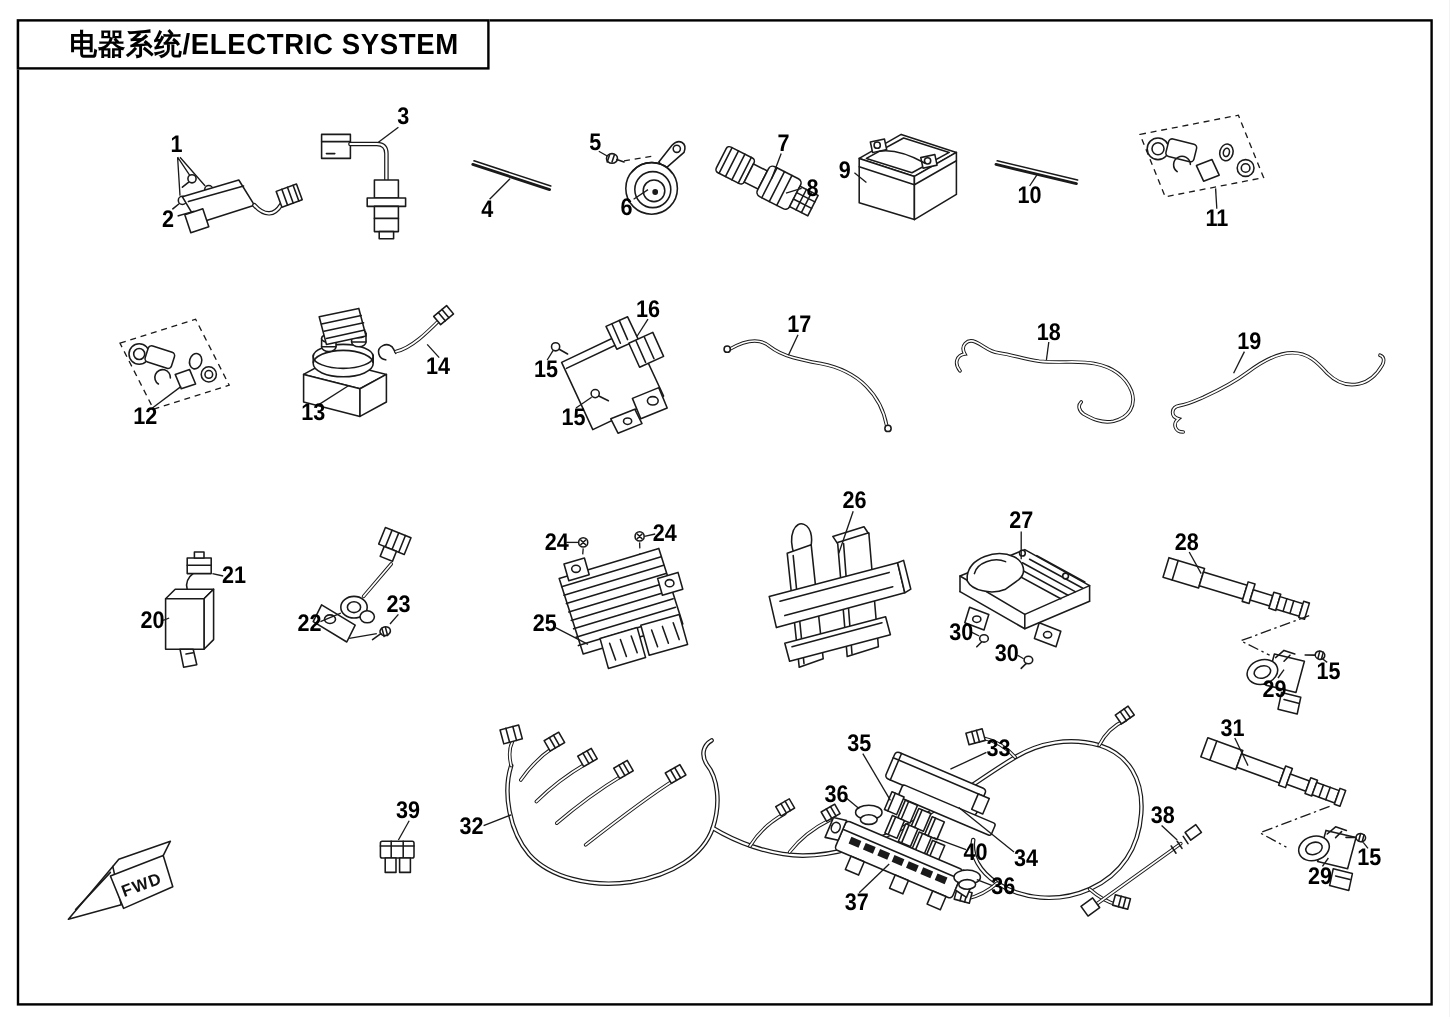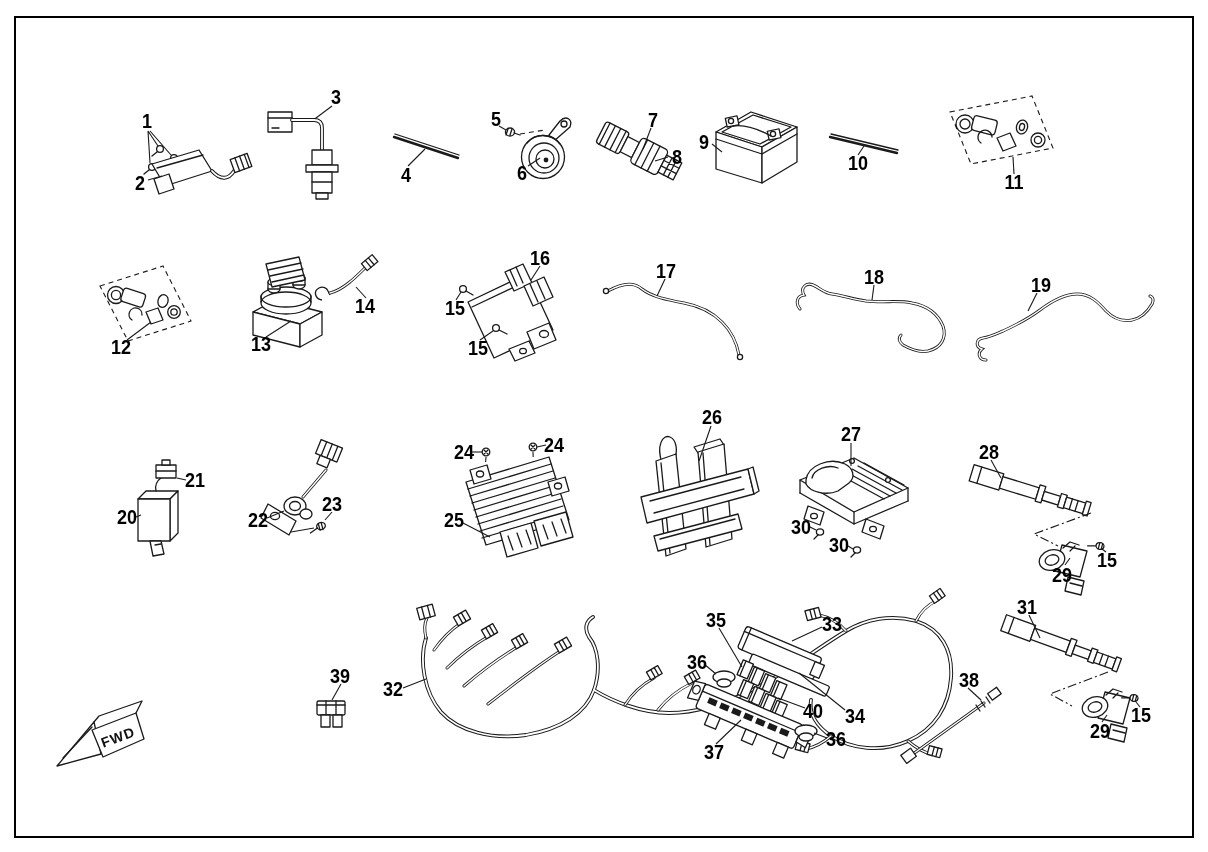--- a/index.html
+++ b/index.html
@@ -37,20 +37,23 @@
   .lead{stroke:#1a1a1a;stroke-width:1.1;fill:none;}
   .dash{stroke:#1a1a1a;stroke-width:1.1;fill:none;stroke-dasharray:5 4;}
   .dashdot{stroke:#1a1a1a;stroke-width:1.1;fill:none;stroke-dasharray:9 3 2 3;}
   .fill{fill:#1a1a1a;stroke:none;}
 </style>
 </head>
 <body>
 
 <div class="page">
   <div class="outer-border"></div>
+  <div class="title-box">
+    <span>电器系统/ELECTRIC SYSTEM</span>
+  </div>
 
   <svg class="diagram" width="1208" height="852" viewBox="0 0 1208 852">
 
     <g>
       <path class="lead" d="M148,131 L158,146 M148,131 L150,163 M150,131 L171,155"></path>
       <g class="lnw">
           <circle cx="160" cy="149" r="3.4"></circle>
           <path d="M157,152 l-5,4" class="ln"></path>
         </g>
       <g class="lnw">

